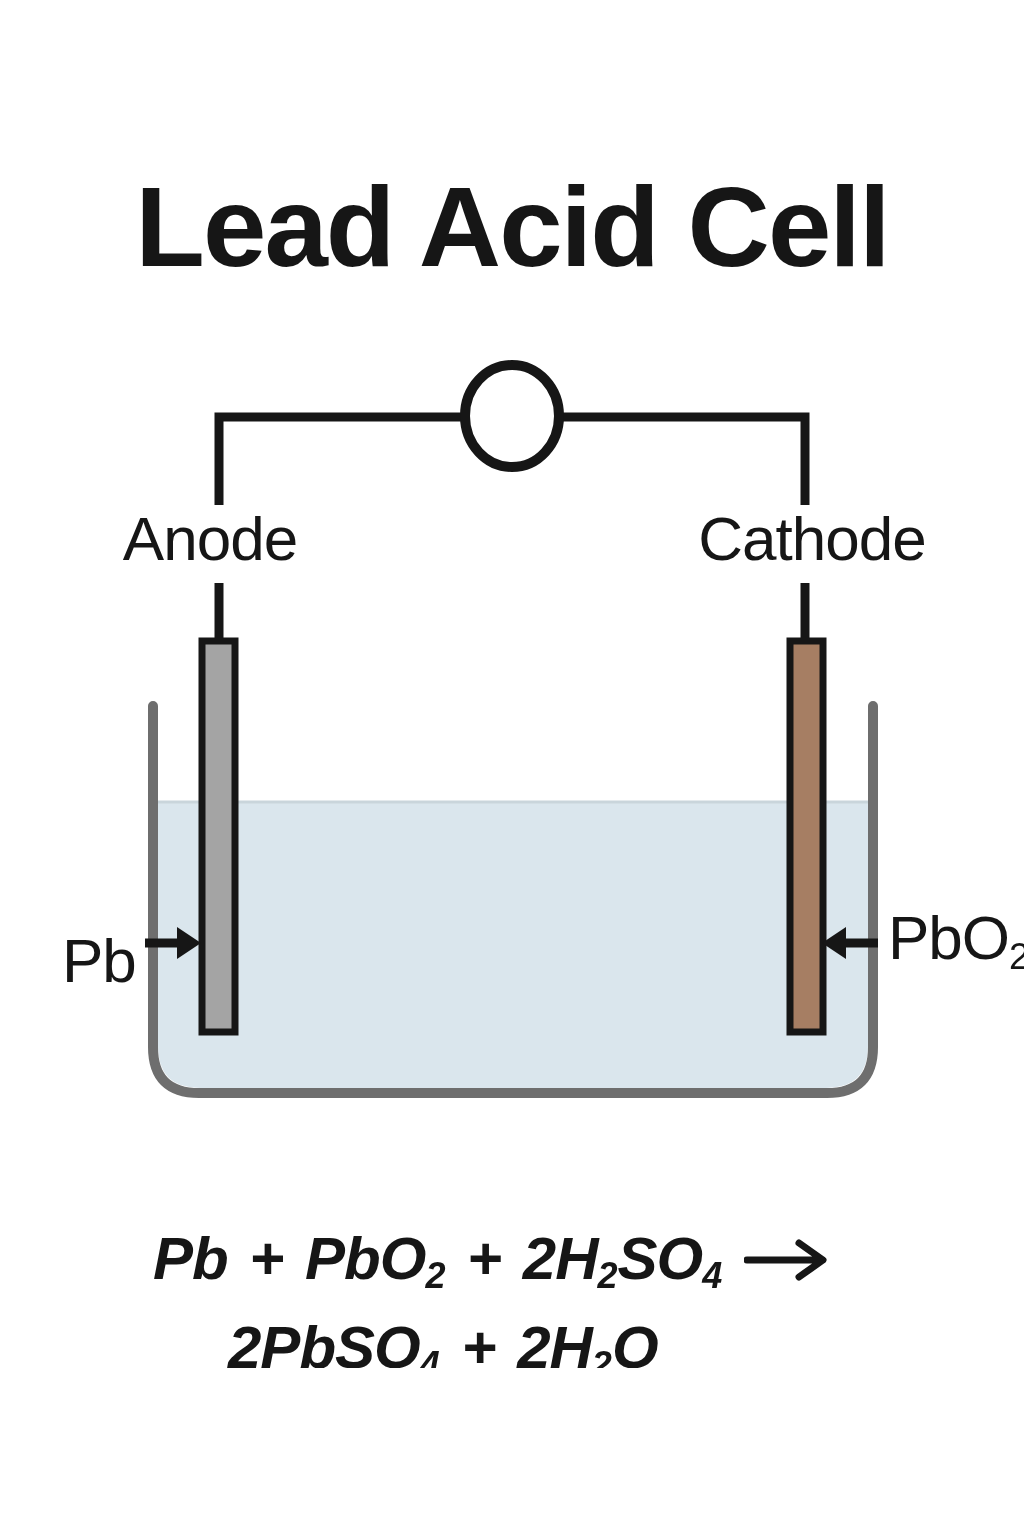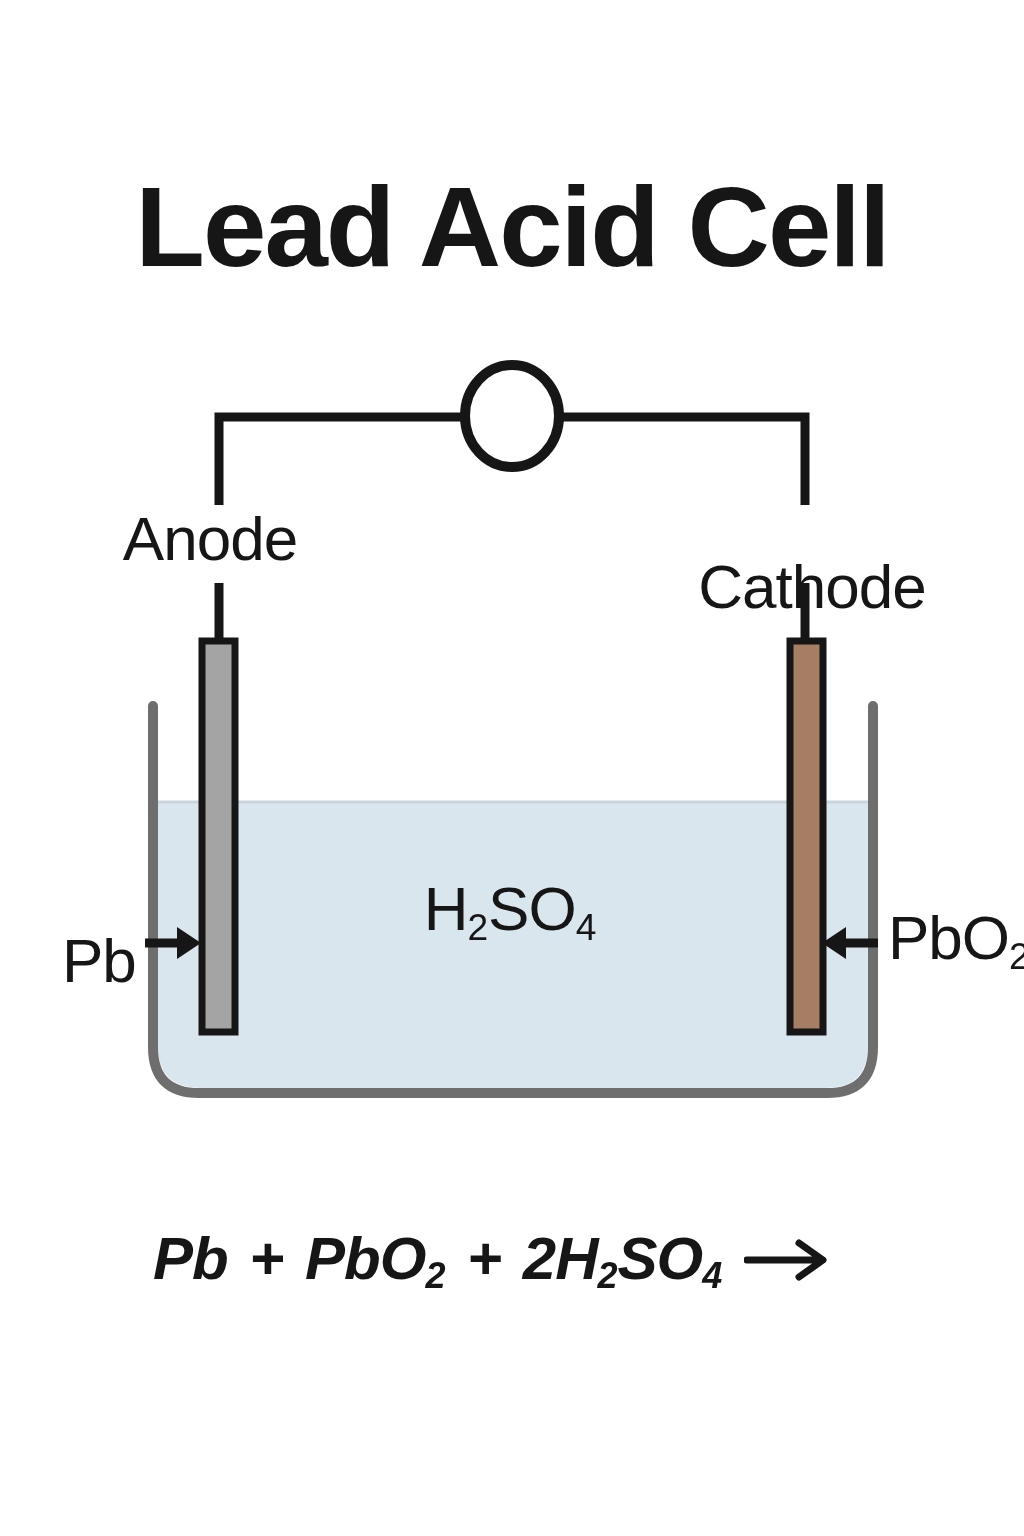--- a/index.html
+++ b/index.html
@@ -58,21 +58,21 @@
     line-height: 1;
     white-space: pre;
     font-style: italic;
   }
   .eq-arrow {
     display: inline-block;
     vertical-align: -0.05em;
     margin-left: 22px;
   }
   .anode-label    { left: 210px; top: 508px; }
-  .cathode-label  { left: 812px; top: 508px; margin-top: 48px; }
+  .cathode-label  { left: 812px; top: 508px; }
   .electrolyte-label { left: 510px; top: 878px; }
   .pb-label   { left: 62px;  top: 930px; }
   .pbo2-label { left: 888px; top: 907px; }
   .eq-line1 { left: 153px; top: 1229px; }
   .eq-line2 { left: 228px; top: 1318px; }
 </style>
 </head>
 <body>
 
 <div class="canvas">
@@ -99,24 +99,24 @@
     <line x1="145" y1="943" x2="180" y2="943" stroke-width="9" stroke="#161616"></line>
     <polygon points="177,927 201,943 177,959" fill="#161616"></polygon>
 
     <line x1="878" y1="943" x2="843" y2="943" stroke-width="9" stroke="#161616"></line>
     <polygon points="846,927 822,943 846,959" fill="#161616"></polygon>
   </svg>
 
   <div class="label centered anode-label">Anode</div>
   <div class="label centered cathode-label">Cathode</div>
 
-  <div class="label centered electrolyte-label"><span>H</span><span class="sub">2</span><span>SO</span><span class="sub">4</span></div>
 
   <div class="label pb-label">Pb</div>
 
   <div class="label pbo2-label"><span>PbO</span><span class="sub">2</span></div>
 
   <div class="eq eq-line1"><span>Pb + PbO</span><span class="sub">2</span><span> + 2H</span><span class="sub">2</span><span>SO</span><span class="sub">4</span><svg class="eq-arrow" width="84" height="44" viewBox="0 0 84 44">
         <path d="M 3 22 H 77 M 55 5 L 79 22 L 55 39" fill="none" stroke-width="7" stroke-linecap="round" stroke-linejoin="round" stroke="#161616"></path>
       </svg></div>
 
+  <div class="eq eq-line2"><span>2PbSO</span><span class="sub">4</span><span> + 2H</span><span class="sub">2</span><span>O</span></div>
 
 </div>
 
 </body></html>

